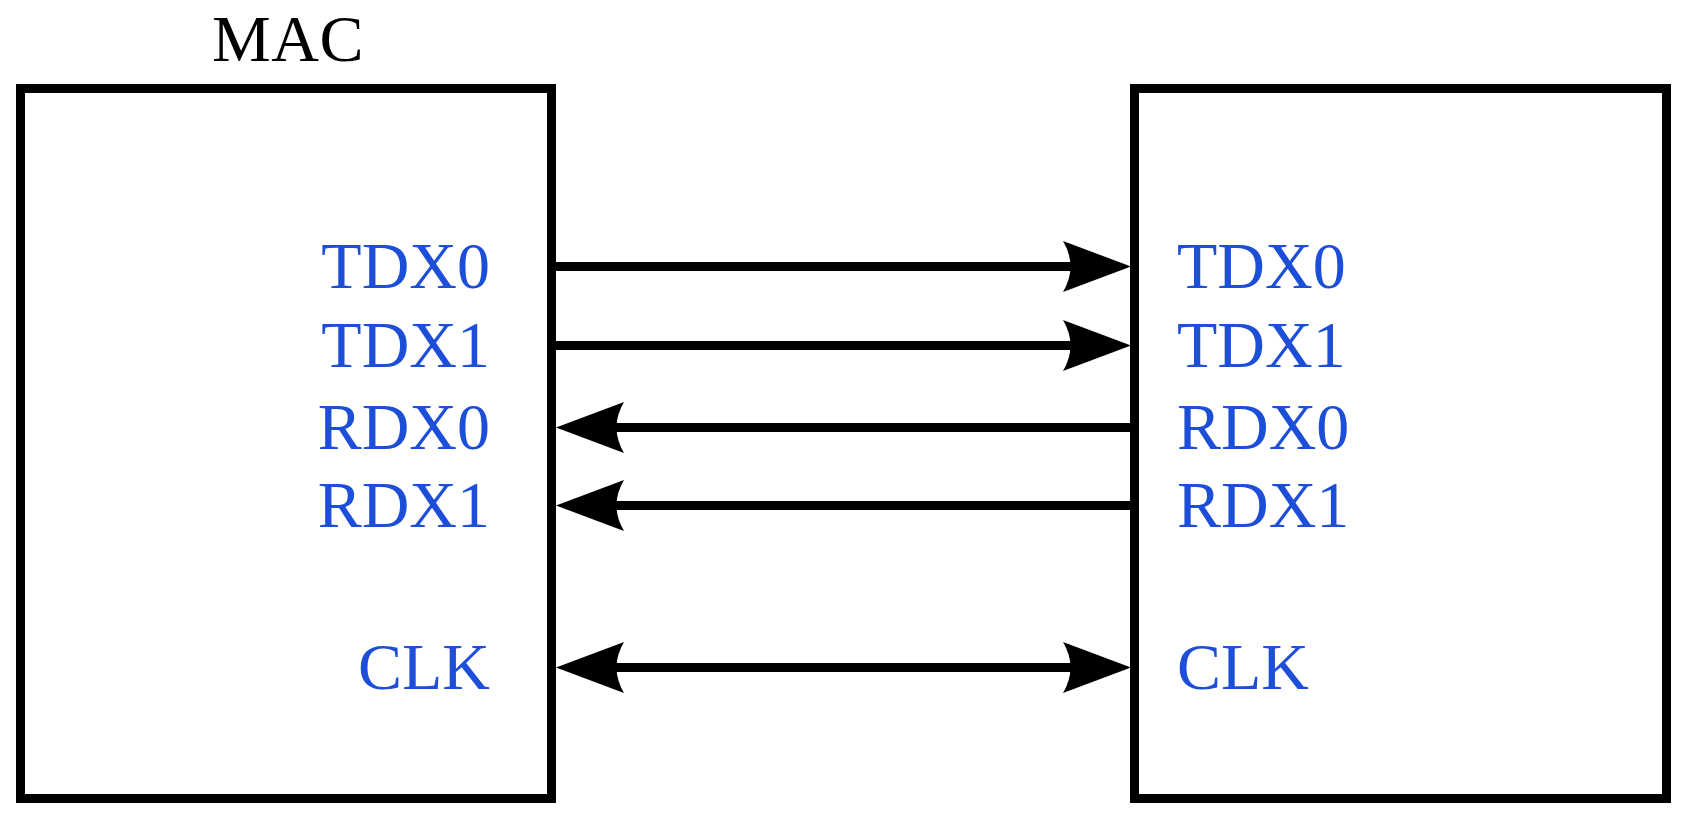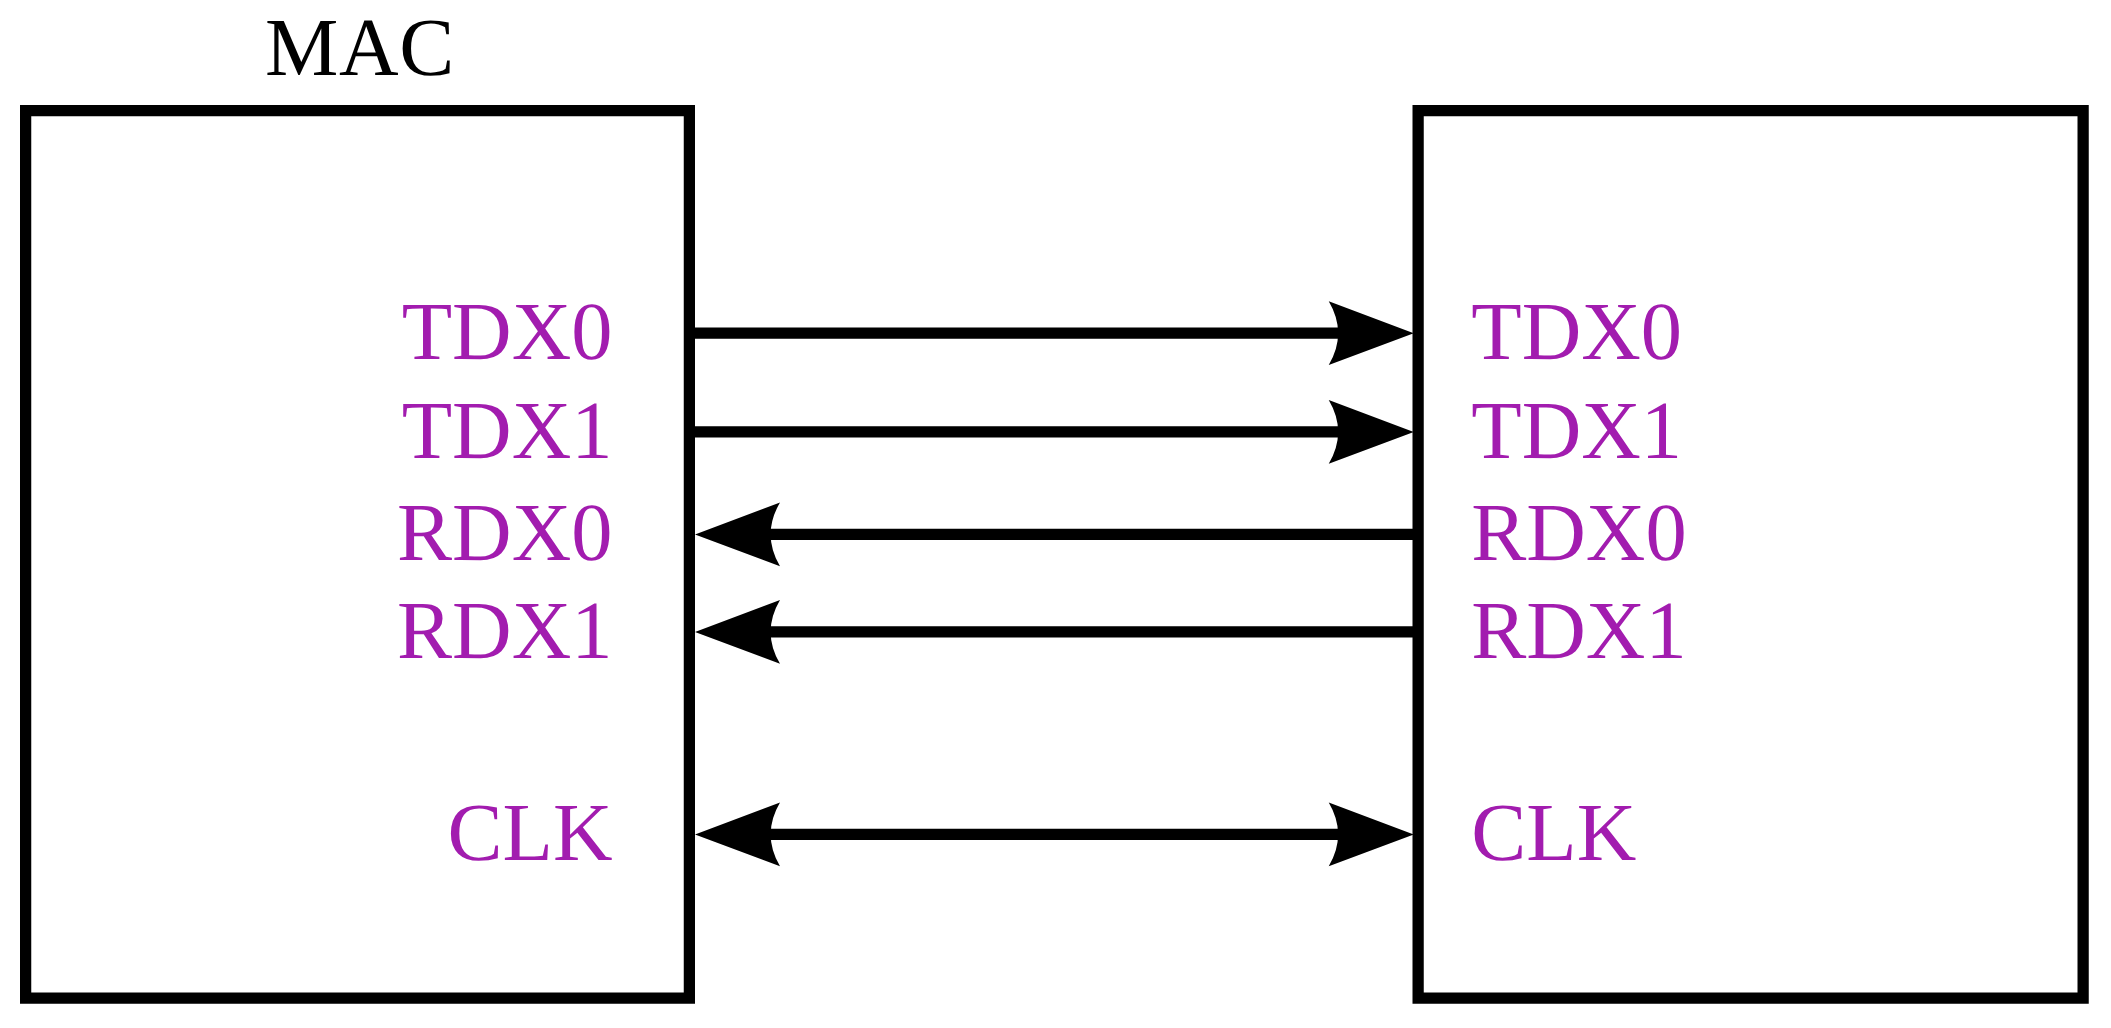--- a/index.html
+++ b/index.html
@@ -39,21 +39,21 @@
     color: #000000;
   }
   #mac-title { left: 88px;  width: 400px; }
   #phy-title { left: 1198px; width: 400px; }
 
   .pin-label {
     position: absolute;
     font-size: 66px;
     line-height: 66px;
     white-space: nowrap;
-    color: #a21caf;
+    color: #1d4ed8;
   }
   .pin-label.left  { text-align: right; width: 300px; left: 190px; }
   .pin-label.right { text-align: left;  width: 330px; left: 1177px; }
 
   #wires {
     position: absolute;
     left: 0;
     top: 0;
     width: 1689px;
     height: 822px;

